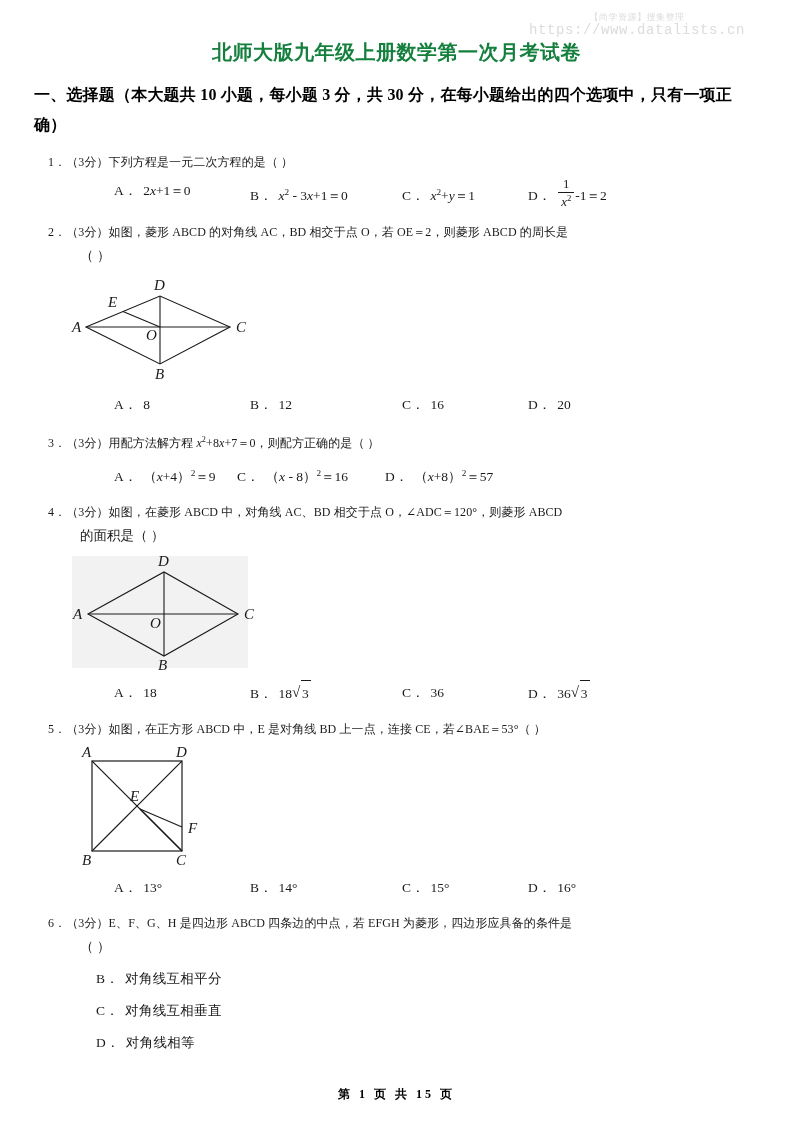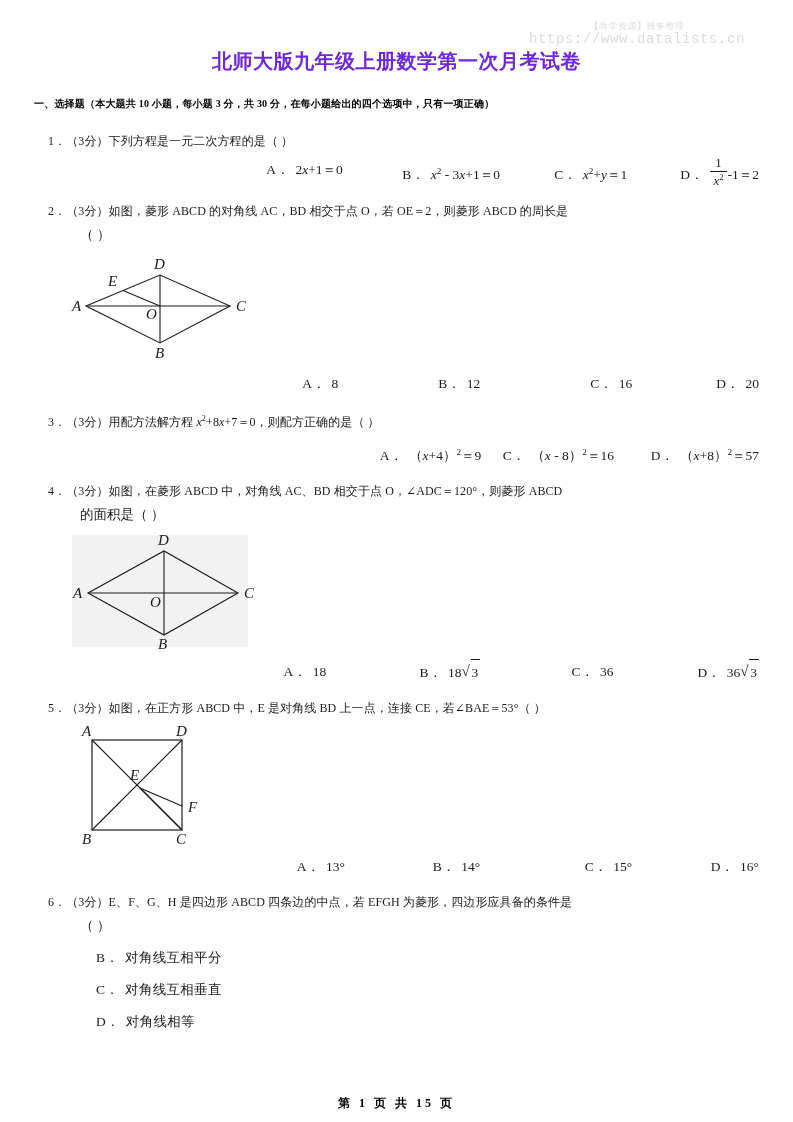--- a/index.html
+++ b/index.html
@@ -39,28 +39,28 @@
     font-size: 14px;
     letter-spacing: 0.6px;
   }
   
   .doc-title {
     text-align: center;
     font-family: "Liberation Serif", "DejaVu Serif", serif;
     font-weight: bold;
     font-size: 20px;
     letter-spacing: 0.5px;
-    margin: 10px;
+    margin: 1px;
     padding-top: 38px;
-    color: #6d28d9;
+    color: #15803d;
   }
   
   .section-head {
     font-weight: bold;
-    font-size: 10px;
+    font-size: 16px;
     line-height: 30px;
     margin-top: 14px;
     letter-spacing: 0.2px;
     color: #000;
   }
   
   .question {
     margin-top: 10px;
   }
   .q-stem {
@@ -75,21 +75,20 @@
     font-size: 13.5px;
     line-height: 24px;
     margin-left: 46px;
   }
   .opts-row {
     display: flex;
     font-size: 13.5px;
     line-height: 26px;
     margin-left: 80px;
     margin-top: 4px;
-    justify-content: flex-end;
   }
   .opts-row .opt {
     white-space: nowrap;
   }
   .opts-col {
     font-size: 13.5px;
     line-height: 32px;
     margin-left: 62px;
     margin-top: 4px;
   }

